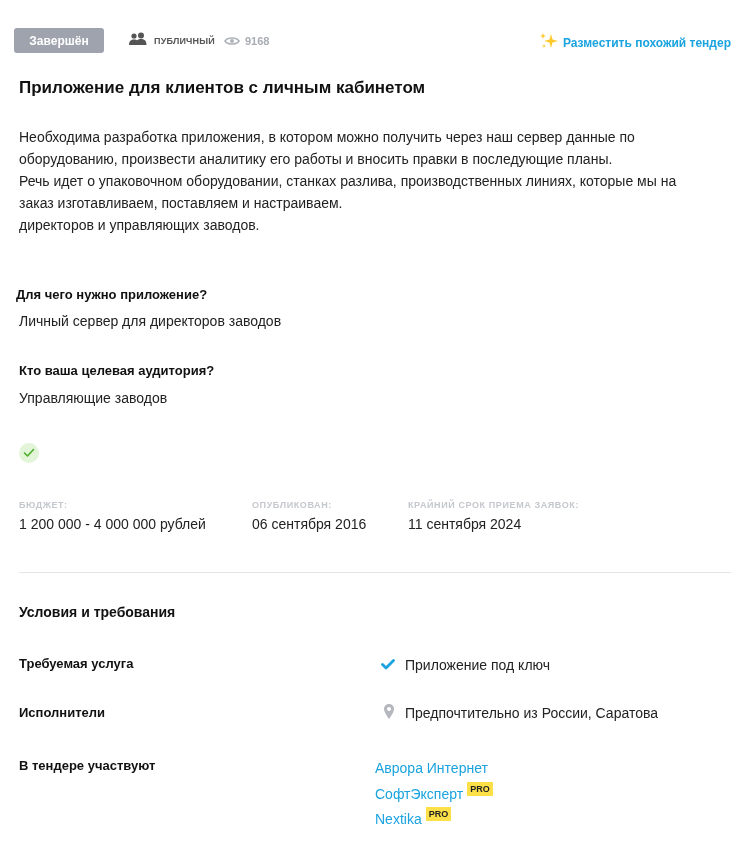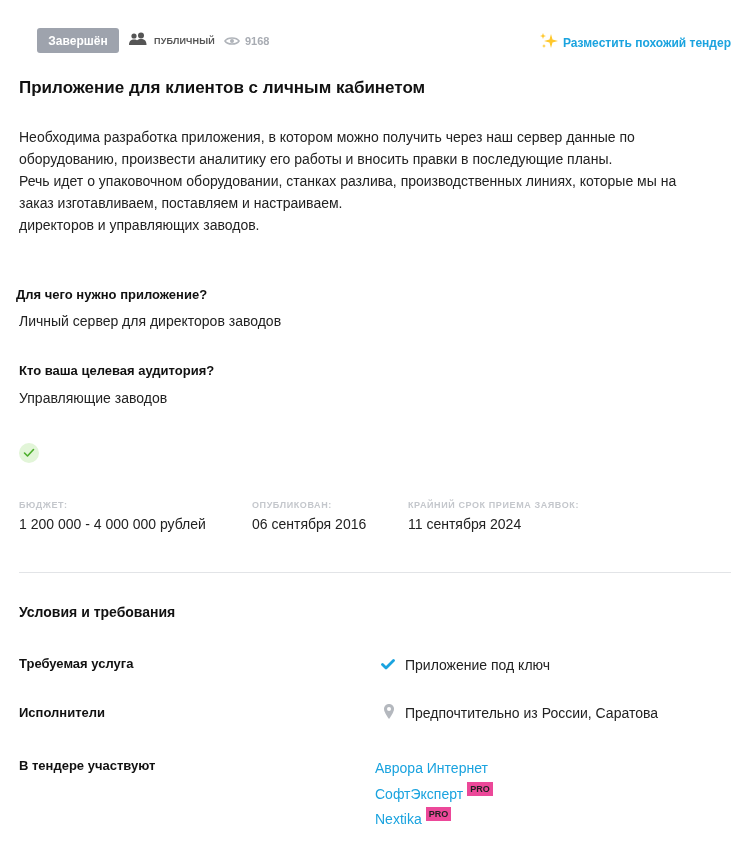--- a/index.html
+++ b/index.html
@@ -1,20 +1,20 @@
 <!DOCTYPE html>
 <html><head>
   <meta charset="utf-8">
   <style>
     * { box-sizing: border-box; margin: 0; padding: 0; }
     html, body { width: 751px; height: 854px; background: #ffffff; overflow: hidden; }
     body { font-family: "Liberation Sans", sans-serif; color: #1a1a1a; position: relative; }
     .abs { position: absolute; }
 
-    .status-btn { left: 37px; top: 28px; width: 82px; height: 25px; background: #9ea3ad; color: #fff; border-radius: 3px; font-size: 12px; font-weight: bold; display: flex; align-items: center; justify-content: center; }
+    .status-btn { left: 14px; top: 28px; width: 90px; height: 25px; background: #9ea3ad; color: #fff; border-radius: 3px; font-size: 12px; font-weight: bold; display: flex; align-items: center; justify-content: center; }
     .visibility { left: 128px; top: 32px; display: flex; align-items: center; gap: 6px; }
     .visibility .label { font-size: 9px; font-weight: bold; color: #555; letter-spacing: 0.2px; }
     .views { left: 224px; top: 32px; display: flex; align-items: center; gap: 5px; }
     .views .count { font-size: 11px; font-weight: bold; color: #a8acb3; }
     .similar { right: 20px; top: 31px; display: flex; align-items: center; gap: 4px; cursor: pointer; }
     .similar .text { font-size: 12px; font-weight: bold; color: #1aa3df; }
 
     .title { left: 19px; top: 78px; font-size: 17px; font-weight: bold; color: #111; }
     .desc { left: 19px; top: 126px; width: 700px; font-size: 14px; line-height: 22px; color: #222; }
     .desc p { margin: 0; }
@@ -31,21 +31,21 @@
 
     .divider { left: 19px; top: 572px; width: 712px; height: 1px; background: #e2e4e7; }
 
     .sec-title { left: 19px; top: 604px; font-size: 14px; font-weight: bold; color: #111; }
     .row-label { font-size: 13px; font-weight: bold; color: #111; }
     .row-value { display: flex; align-items: center; gap: 10px; font-size: 14px; color: #222; }
 
     .participants { left: 375px; top: 758px; }
     .participant { display: flex; align-items: flex-start; height: 25.5px; }
     .participant a { font-size: 14px; color: #1aa3df; text-decoration: none; line-height: 20px; }
-    .pro { background: #ec4899; color: #222; font-size: 9px; font-weight: bold; padding: 1px 3px; margin-left: 4px; margin-top: -2px; line-height: 12px; height: 14px; }
+    .pro { background: #fde047; color: #222; font-size: 9px; font-weight: bold; padding: 1px 3px; margin-left: 4px; margin-top: -2px; line-height: 12px; height: 14px; }
   </style>
 </head>
 <body>
 
 <div class="abs status-btn">Завершён</div>
 
 <div class="abs visibility">
   <span>
     <svg width="20" height="14" viewBox="0 0 20 14">
       <circle cx="6" cy="4" r="2.6" fill="#555"></circle>

